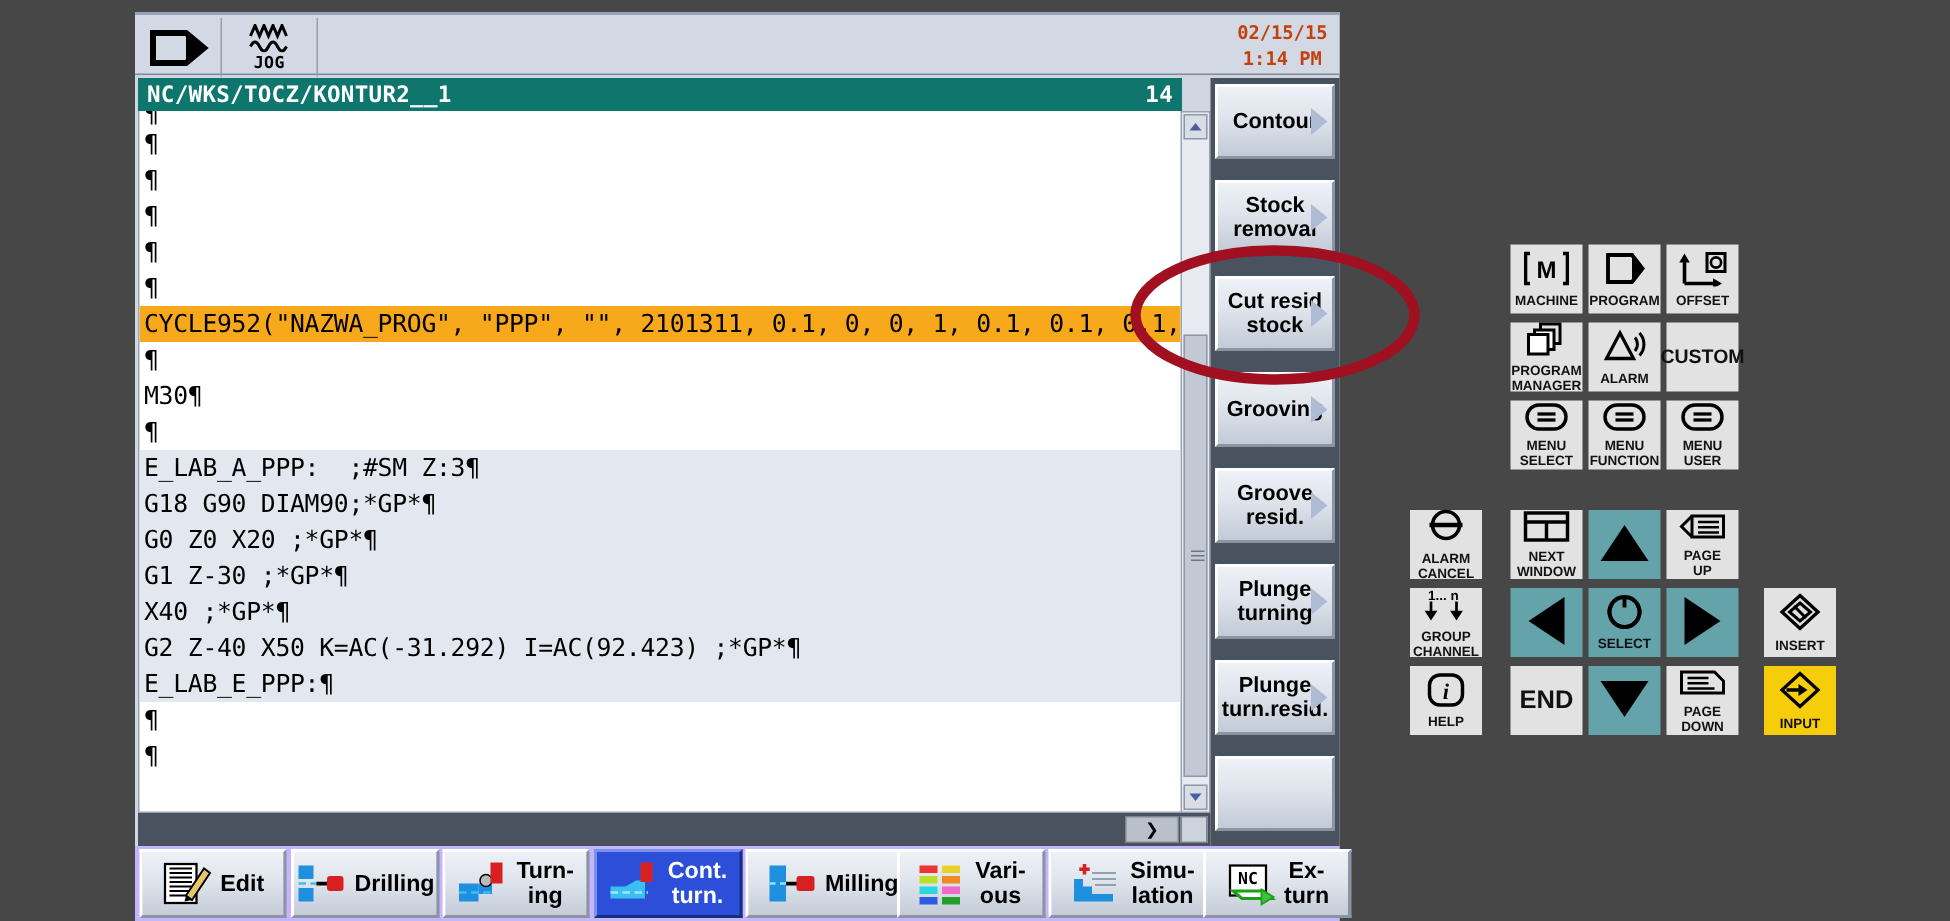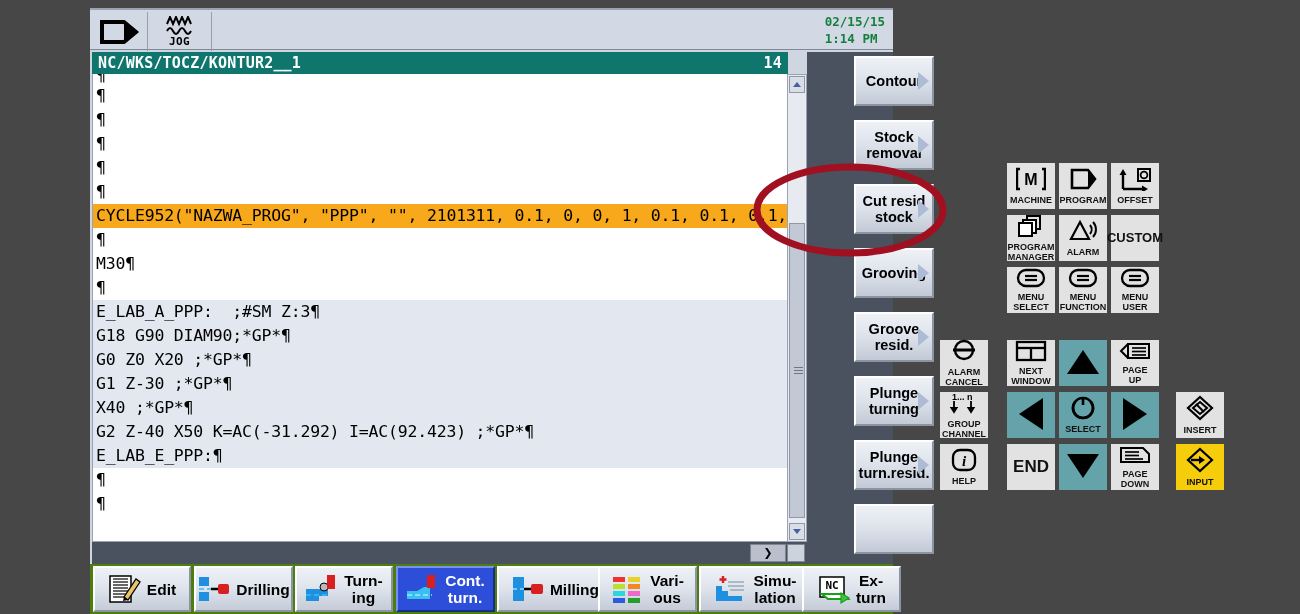--- a/index.html
+++ b/index.html
@@ -30,22 +30,22 @@
   }
   .tb-cell.c1 { left: 0; width: 58px; }
   .tb-cell.c2 { left: 58px; width: 64px; }
   .tb-cell.c3 { left: 122px; width: 681px; border-right: none; }
 
   .icon-chan { width: 42px; height: 26px; display:block; }
   .jog-wrap { display: flex; flex-direction: column; align-items: center; line-height: 1; }
   .jog-label { font-size: 11px; font-weight: bold; color: #000; letter-spacing: .3px; margin-top:1px;}
 
   .datetime {
-    position: absolute; right: 8px; top: 3px; text-align: left;
-    color: #15803d; font-size: 12.5px; line-height: 17px; font-weight: bold;
+    position: absolute; right: 8px; top: 3px; text-align: center;
+    color: #c2410c; font-size: 12.5px; line-height: 17px; font-weight: bold;
   }
 
   
   .ed-title {
     position: absolute; left: 2px; top: 44px; width: 696px; height: 22px;
     background: #0f766e; color: #fff;
     font-size: 15px; font-weight: bold; letter-spacing: .2px;
     display: flex; align-items: center; padding: 0 6px;
   }
   .ed-title .path { flex: 1; }
@@ -109,33 +109,32 @@
   .softkey {
     position: absolute; left: 3px; width: 80px; height: 50px;
     background: linear-gradient(180deg,#eef1f6 0%,#dfe4ec 45%,#c3cad6 100%);
     border-top: 2px solid #ffffff; border-left: 2px solid #ffffff;
     border-right: 2px solid #8b94a2; border-bottom: 2px solid #8b94a2;
     display: flex; align-items: center; justify-content: center;
     text-align: center; color: #000;
     font-family: "Liberation Sans", sans-serif;
     font-size: 14.5px; font-weight: bold; line-height: 16px;
     padding: 0 4px;
-    margin-left: 44px;
   }
   .softkey .arrow {
     position: absolute; right: 3px; top: 50%; margin-top: -9px;
     width: 0; height: 0;
     border-top: 9px solid transparent; border-bottom: 9px solid transparent;
     border-left: 11px solid #aebbd4;
   }
 
   
   .tabbar {
     position: absolute; left: 0; top: 556px; width: 803px; height: 50px;
-    background: #4d7c0f;
+    background: #c4b5fd;
   }
   .tab {
     position: absolute; top: 2px; height: 46px;
     background: linear-gradient(180deg,#eef1f6 0%,#e0e5ed 45%,#c5ccd8 100%);
     border-top: 2px solid #ffffff; border-left: 2px solid #ffffff;
     border-right: 2px solid #8b94a2; border-bottom: 2px solid #8b94a2;
     display: flex; align-items: center; justify-content: center; gap: 5px;
     color: #000; font-family: "Liberation Sans", sans-serif;
     font-size: 15.5px; font-weight: bold; line-height: 17px;
     padding: 0 3px;

